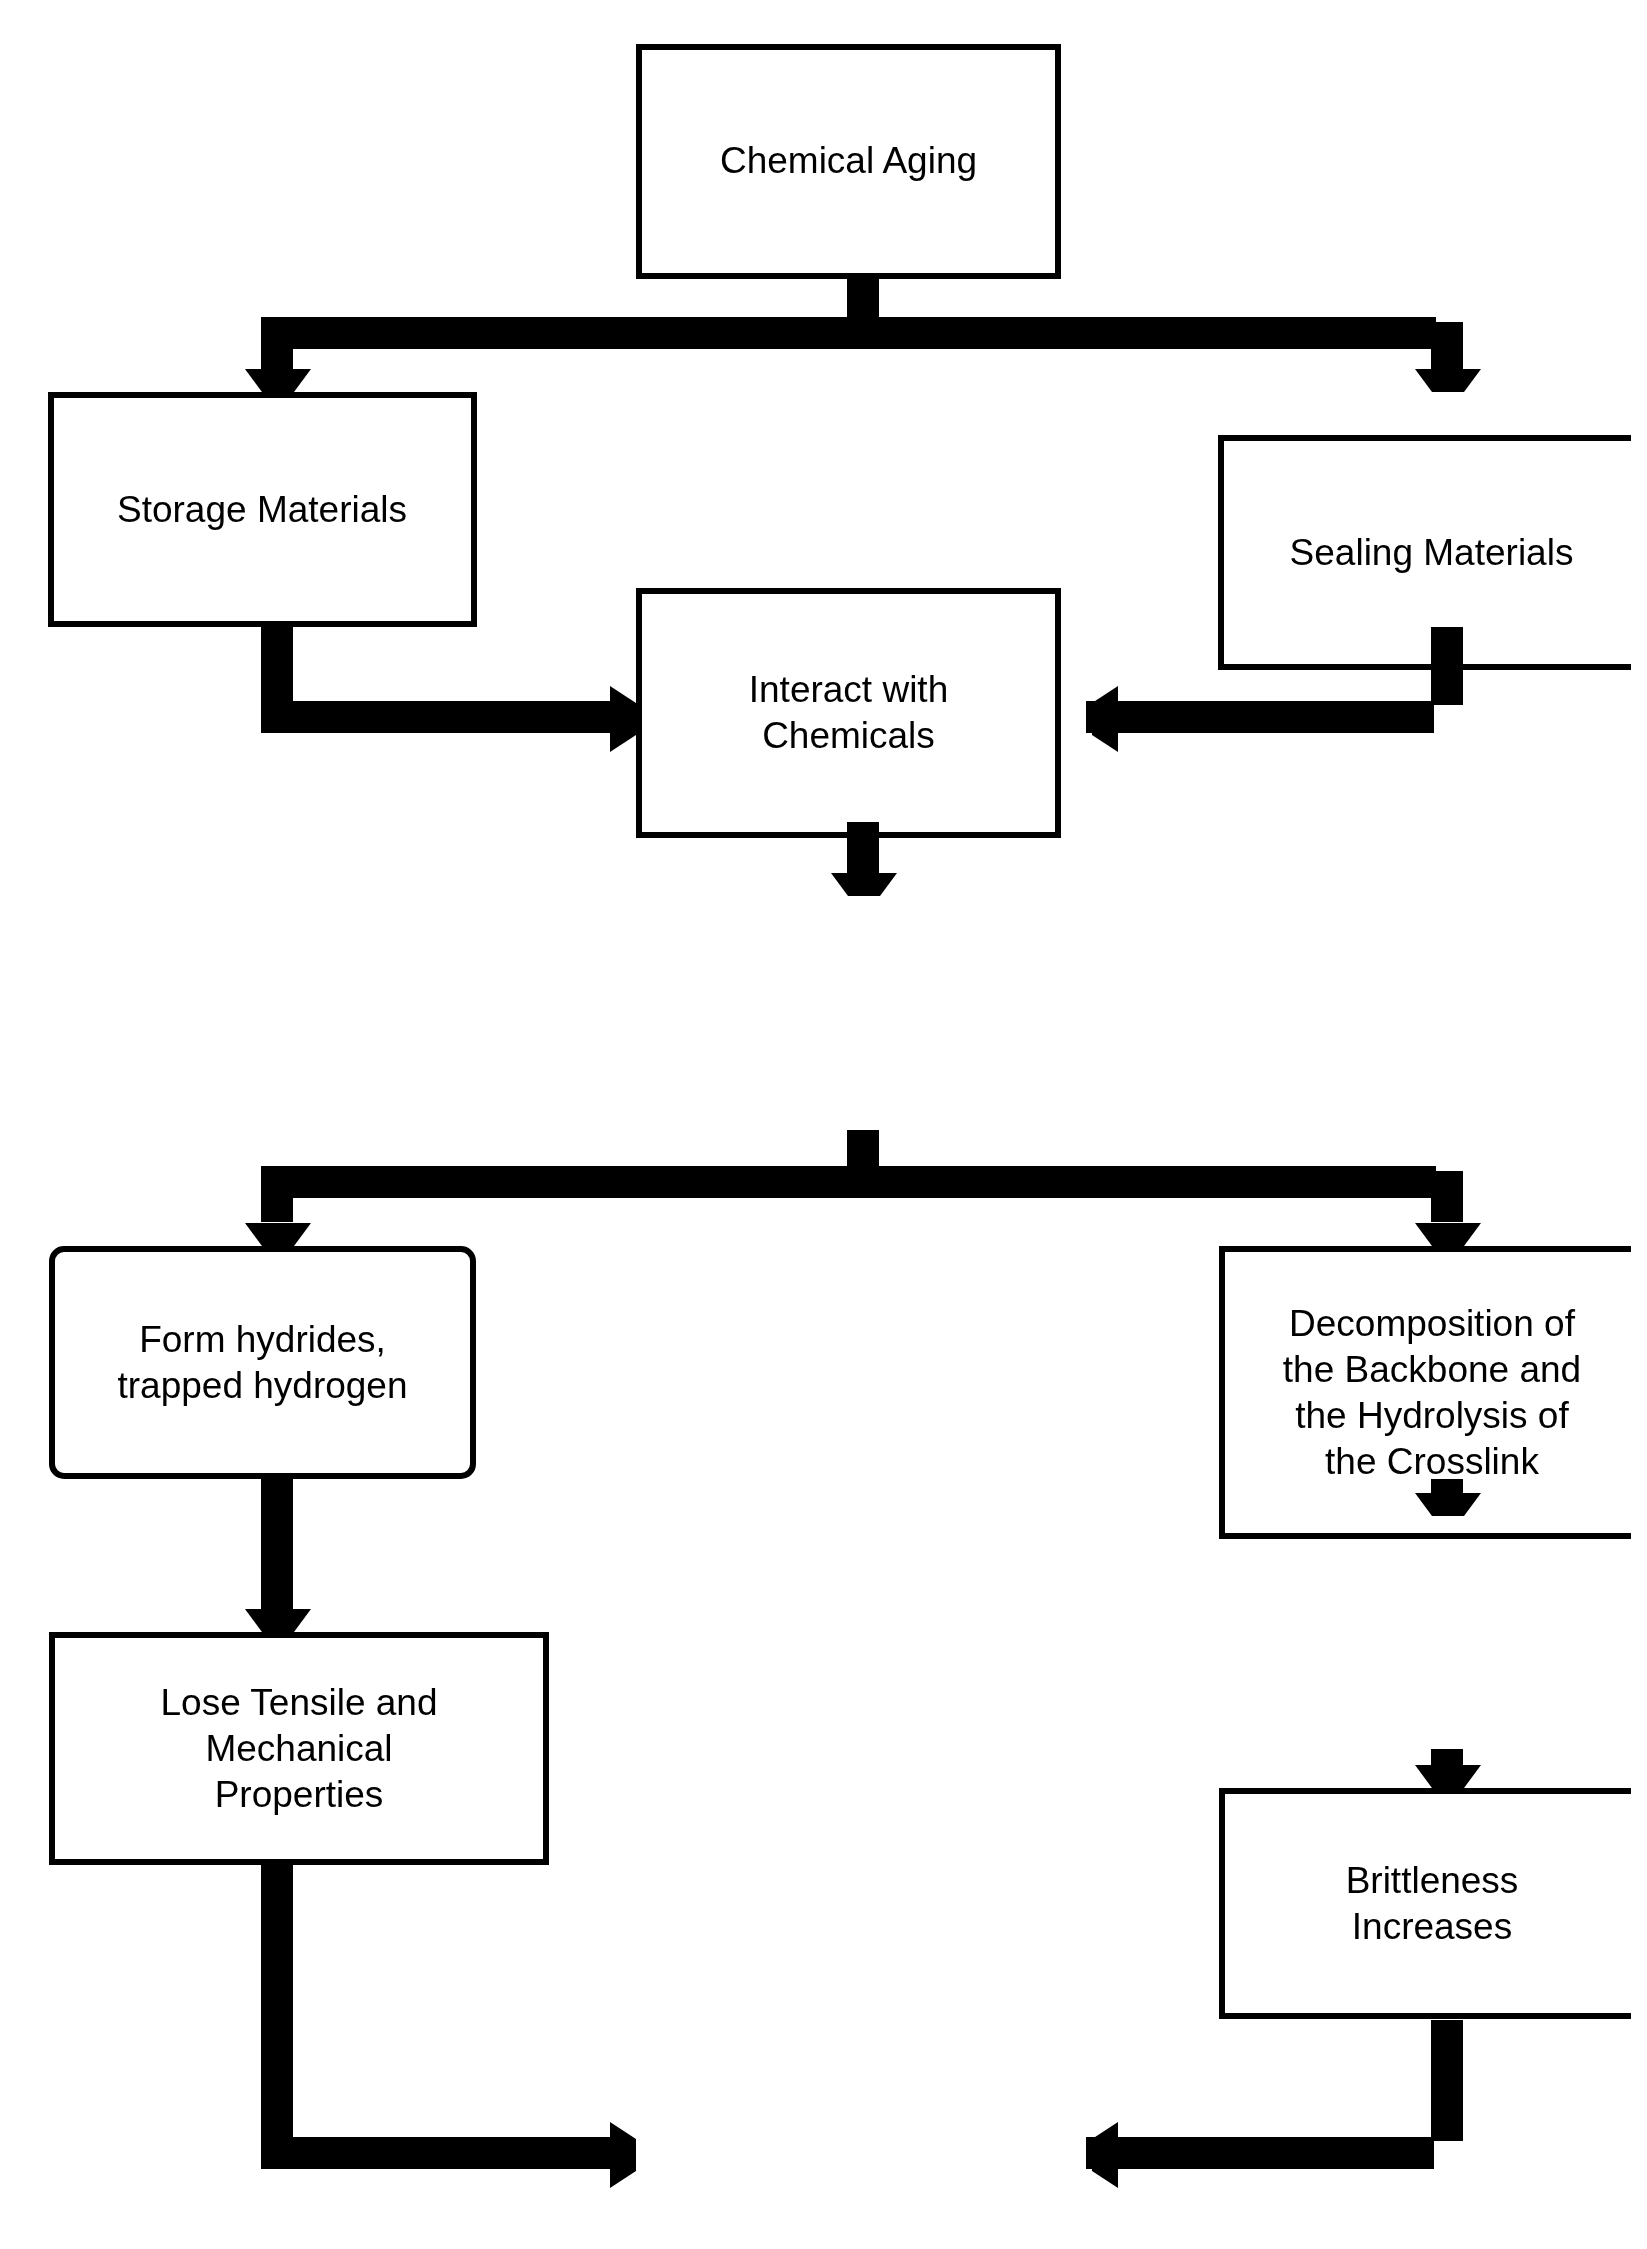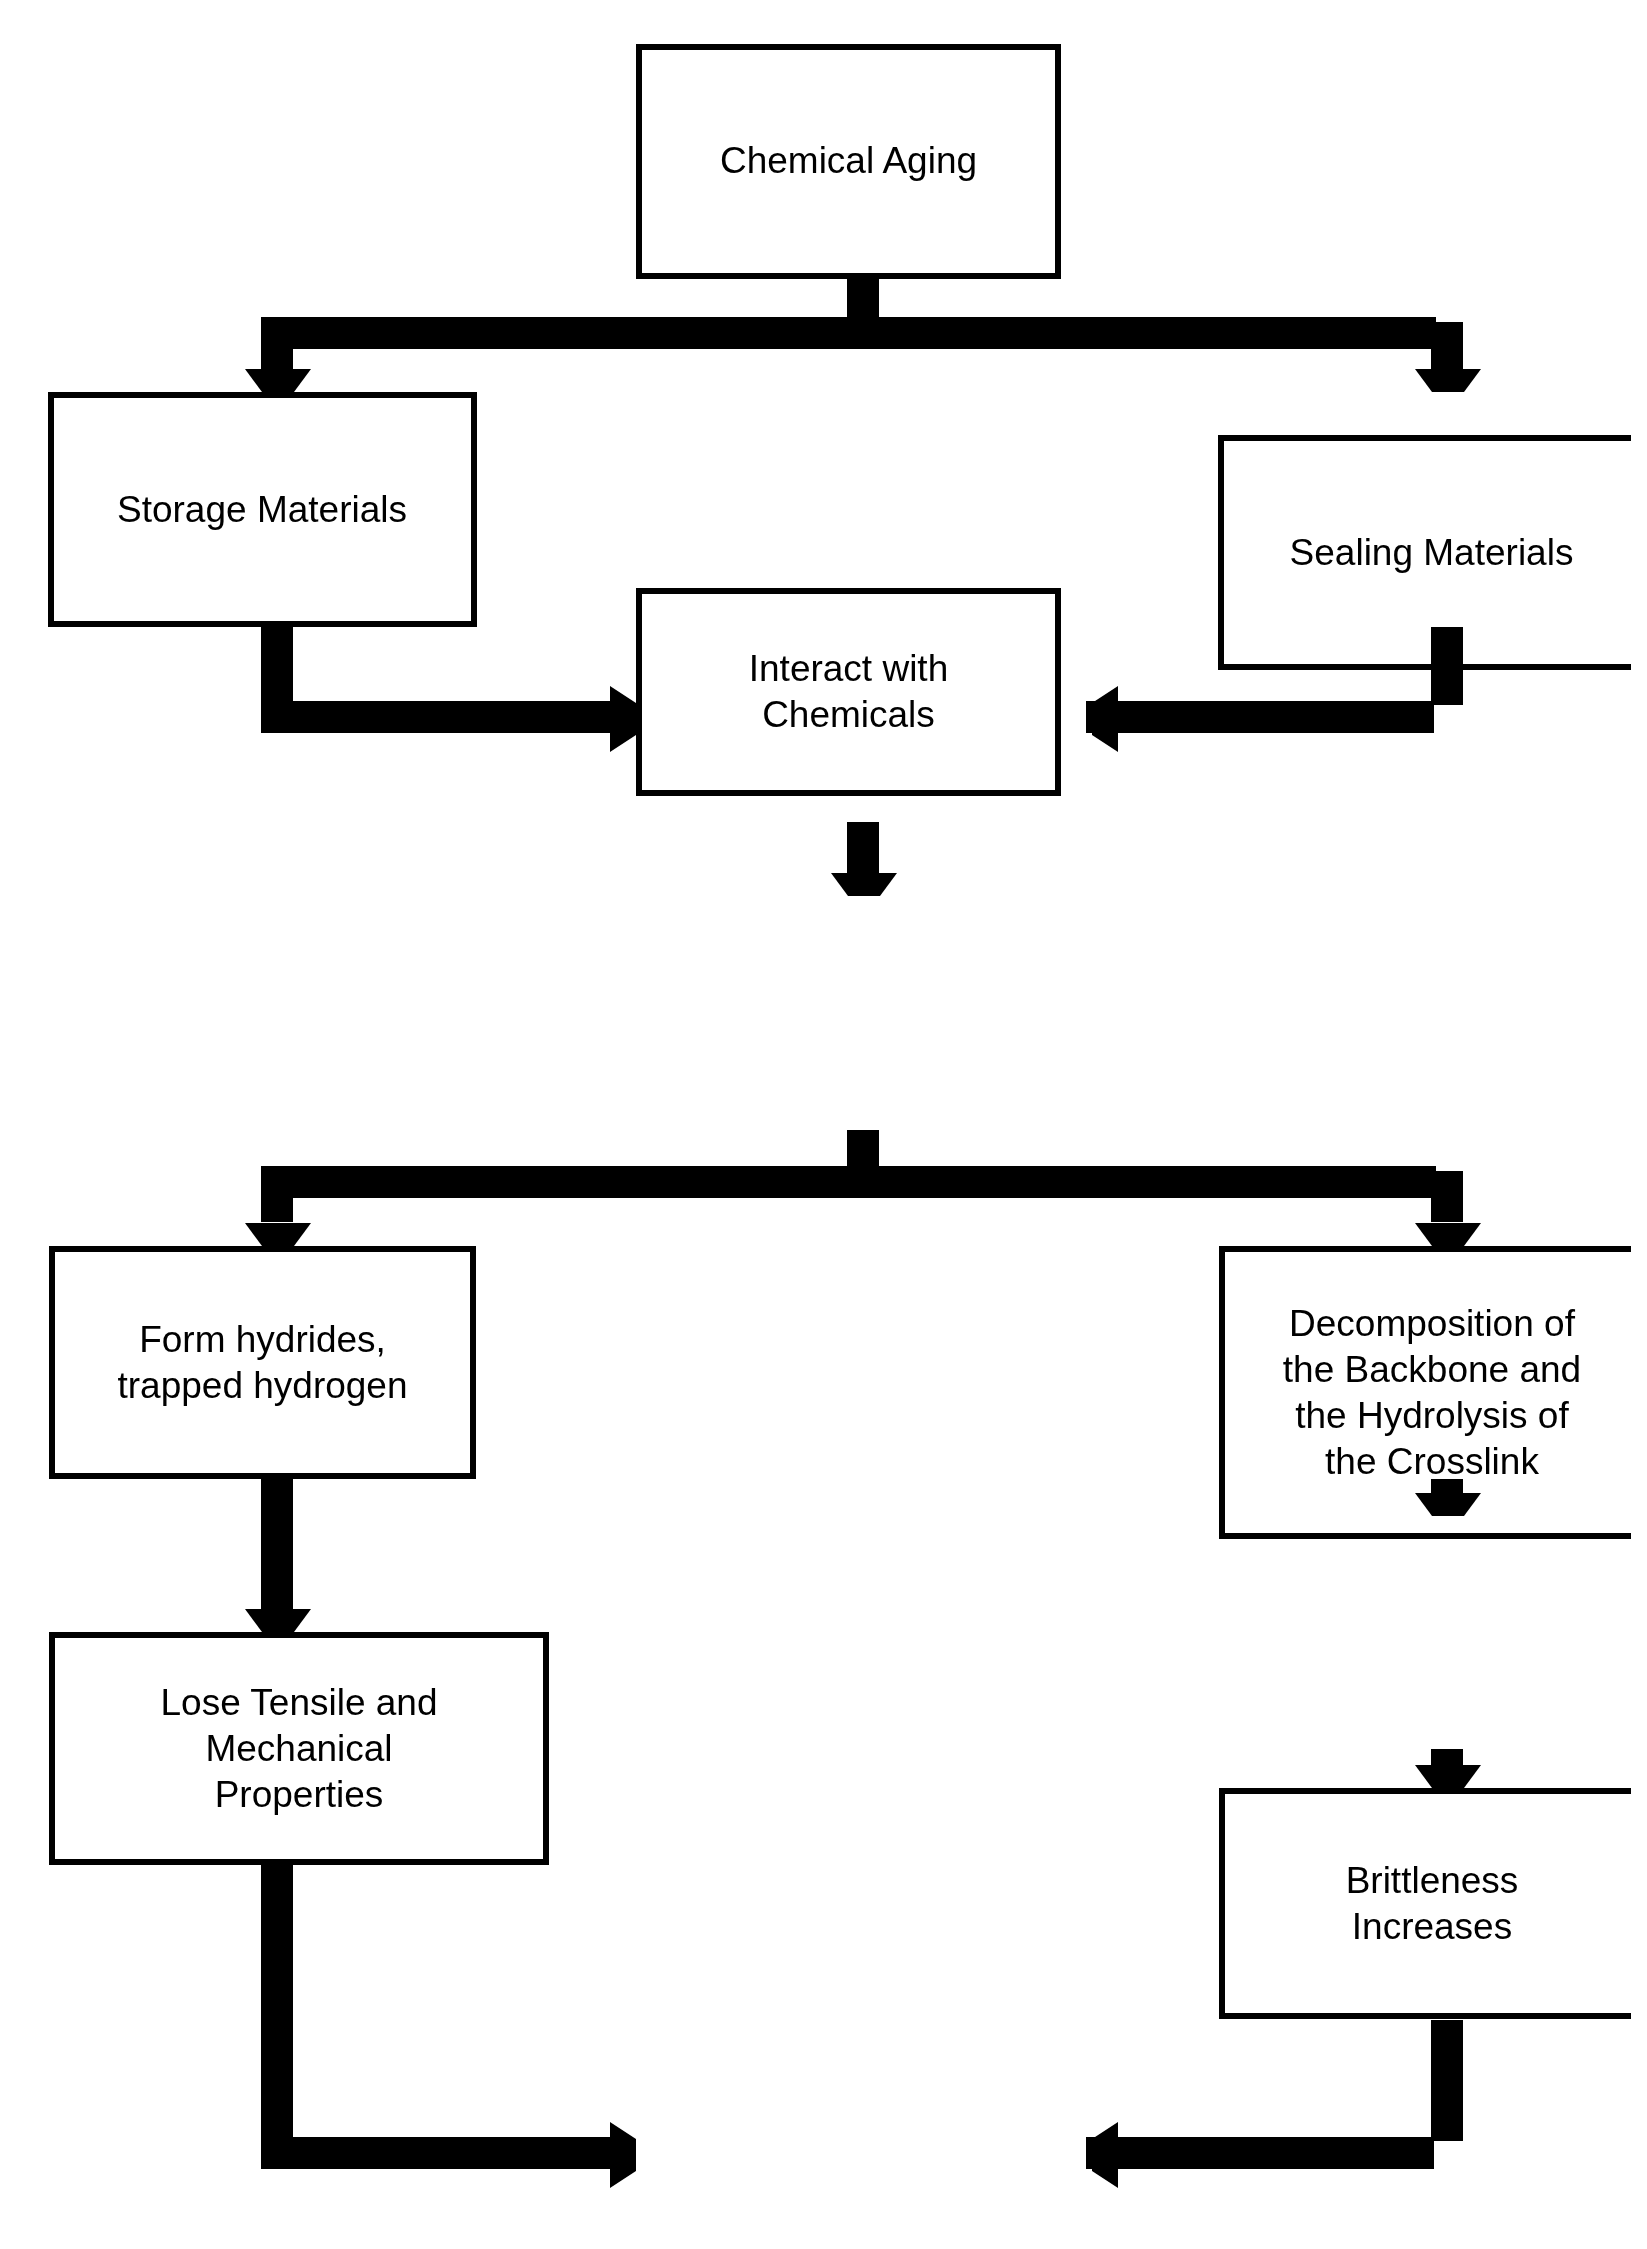--- a/index.html
+++ b/index.html
@@ -58,25 +58,25 @@
 <body>
 
 <div class="canvas">
 
   <div class="node" style="left:604px;top:11.5px;width:425px;height:235px;">Chemical Aging</div>
 
   <div class="node" style="left:15.5px;top:360px;width:429px;height:235px;">Storage Materials</div>
 
   <div class="node" style="left:1186px;top:360px;width:427px;height:235px;margin-top:43px;">Sealing Materials</div>
 
-  <div class="node" style="left:604px;top:556px;width:425px;height:208px;">Interact with
+  <div class="node" style="left:604px;top:556px;width:425px;height:250px;">Interact with
 Chemicals</div>
 
 
-  <div class="node" style="left:17px;top:1214px;width:427px;height:233px;">Form hydrides,
+  <div class="node" style="left:17px;top:1214px;width:427px;height:233px;border-radius:15px;">Form hydrides,
 trapped hydrogen</div>
 
   <div class="node" style="left:1187px;top:1214px;width:426px;height:293px;">Decomposition of
 the Backbone and
 the Hydrolysis of
 the Crosslink</div>
 
 
   <div class="node" style="left:17px;top:1600px;width:500px;height:233px;">Lose Tensile and
 Mechanical

